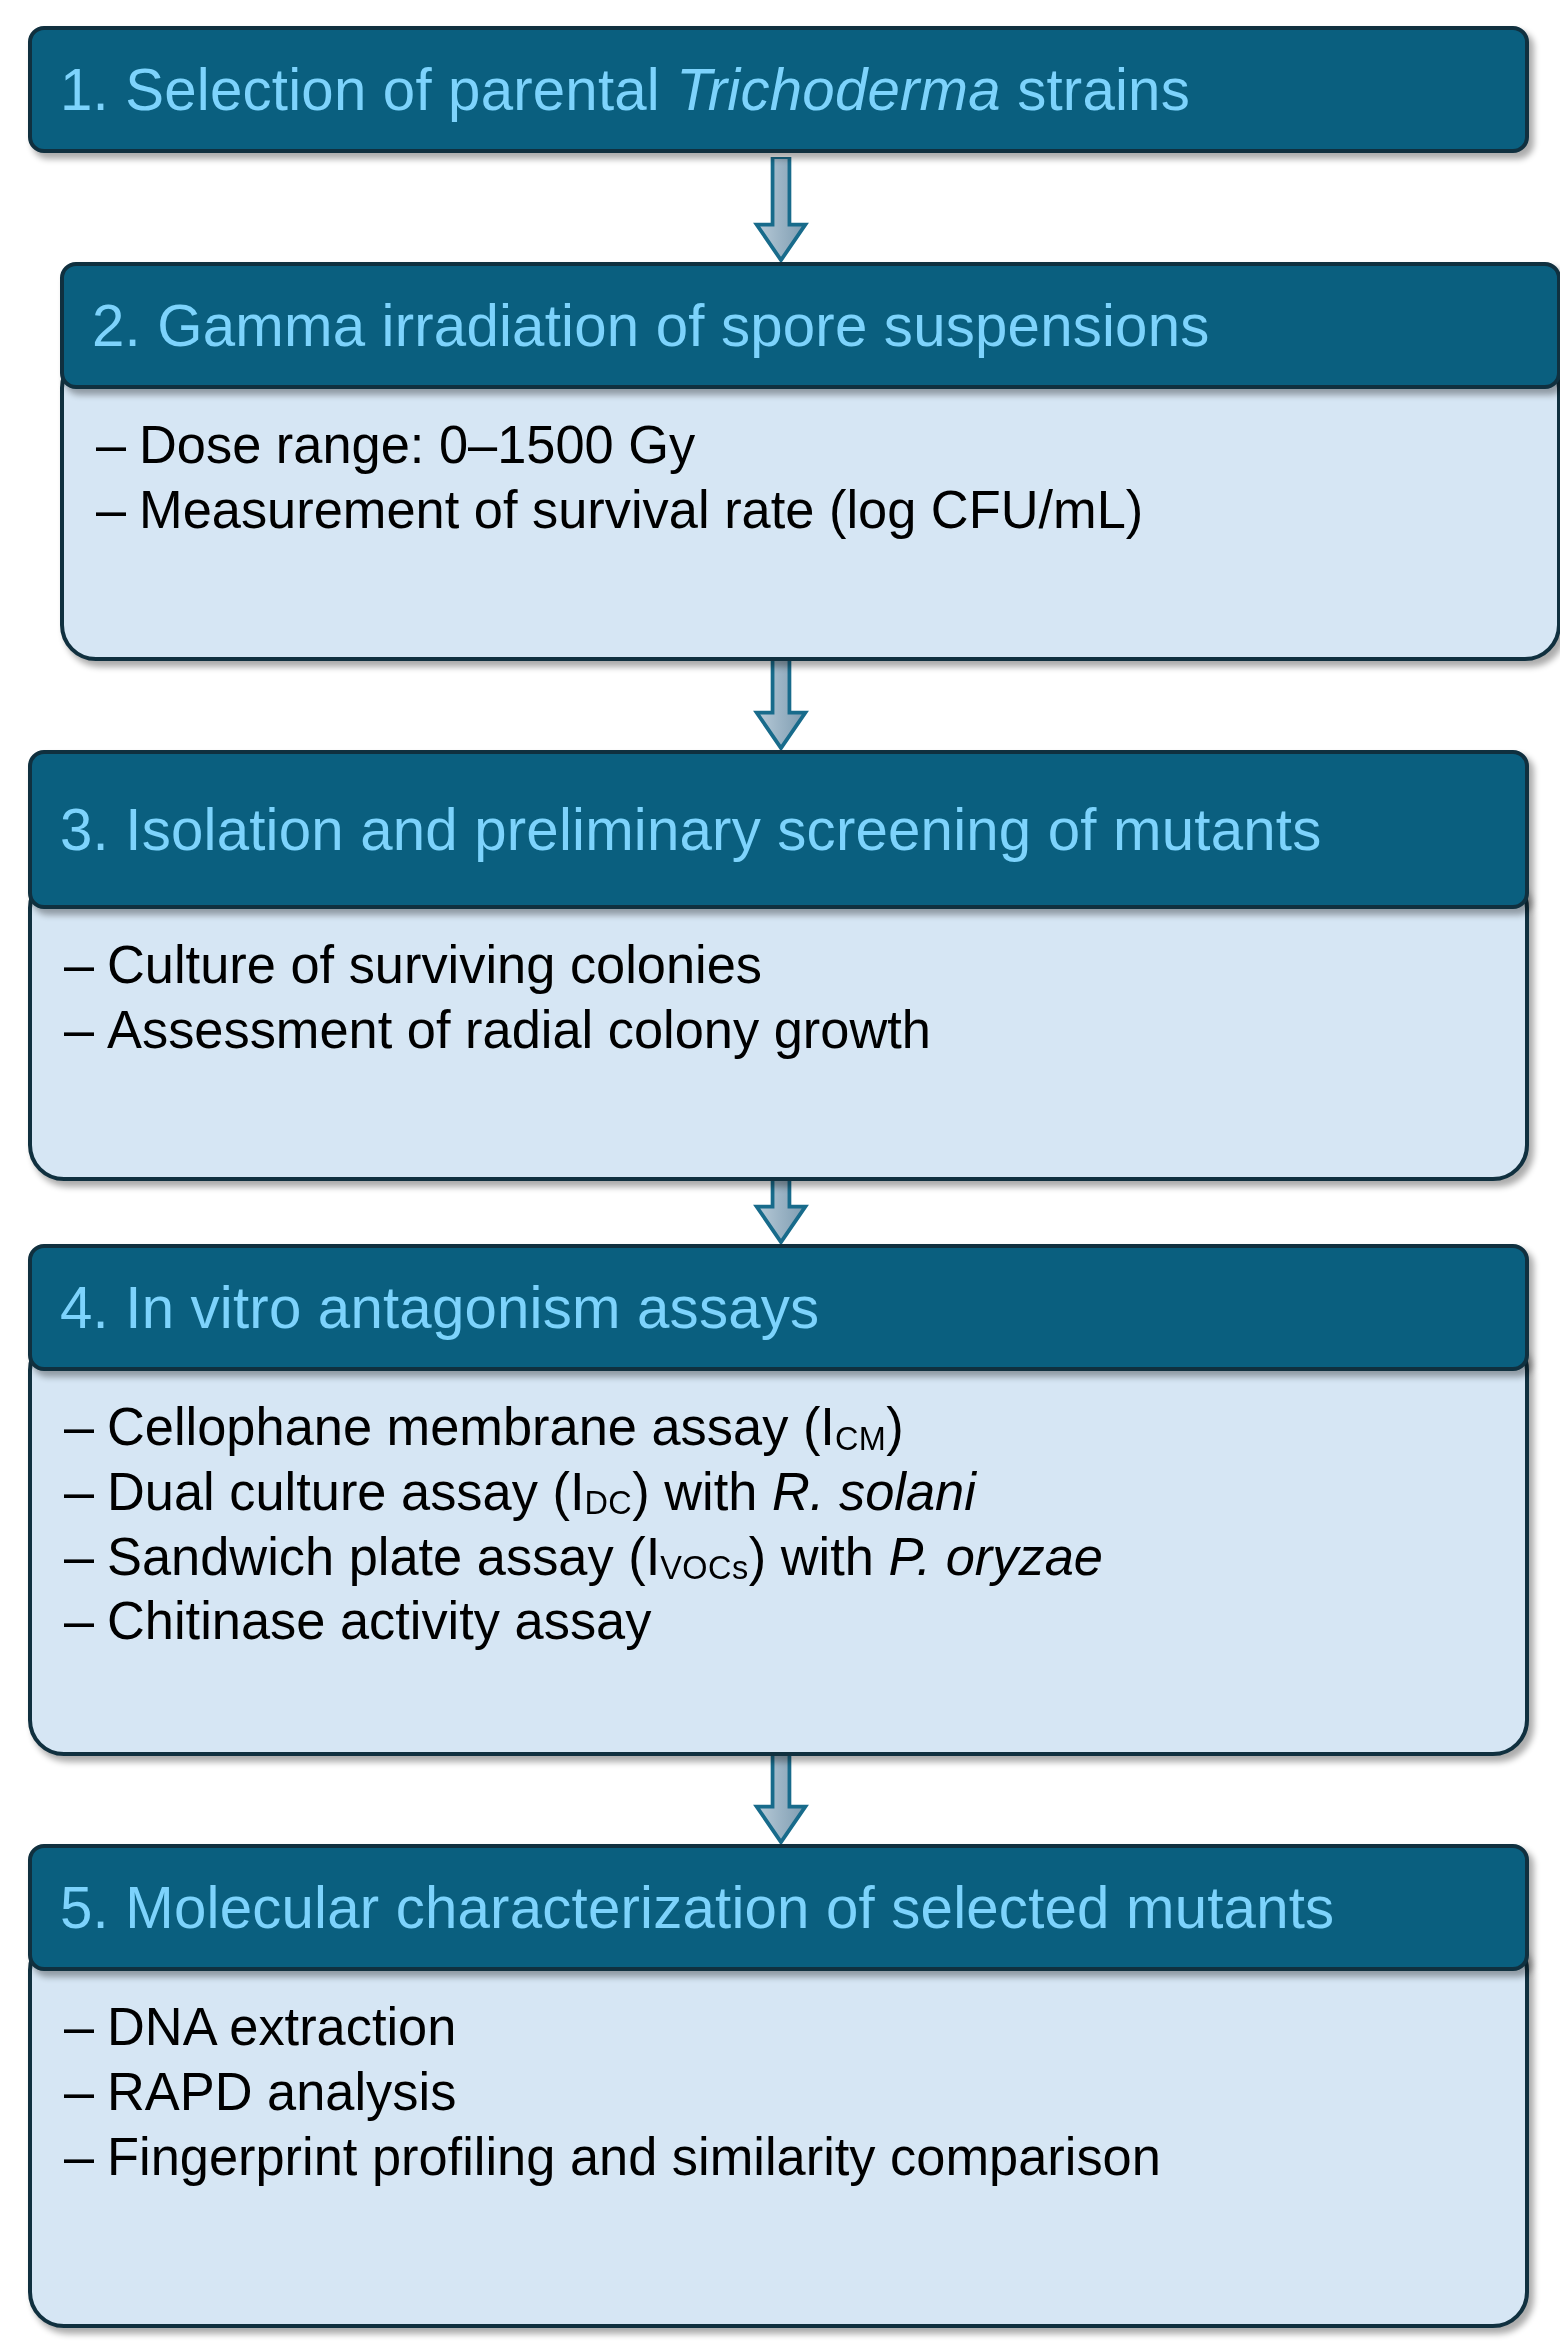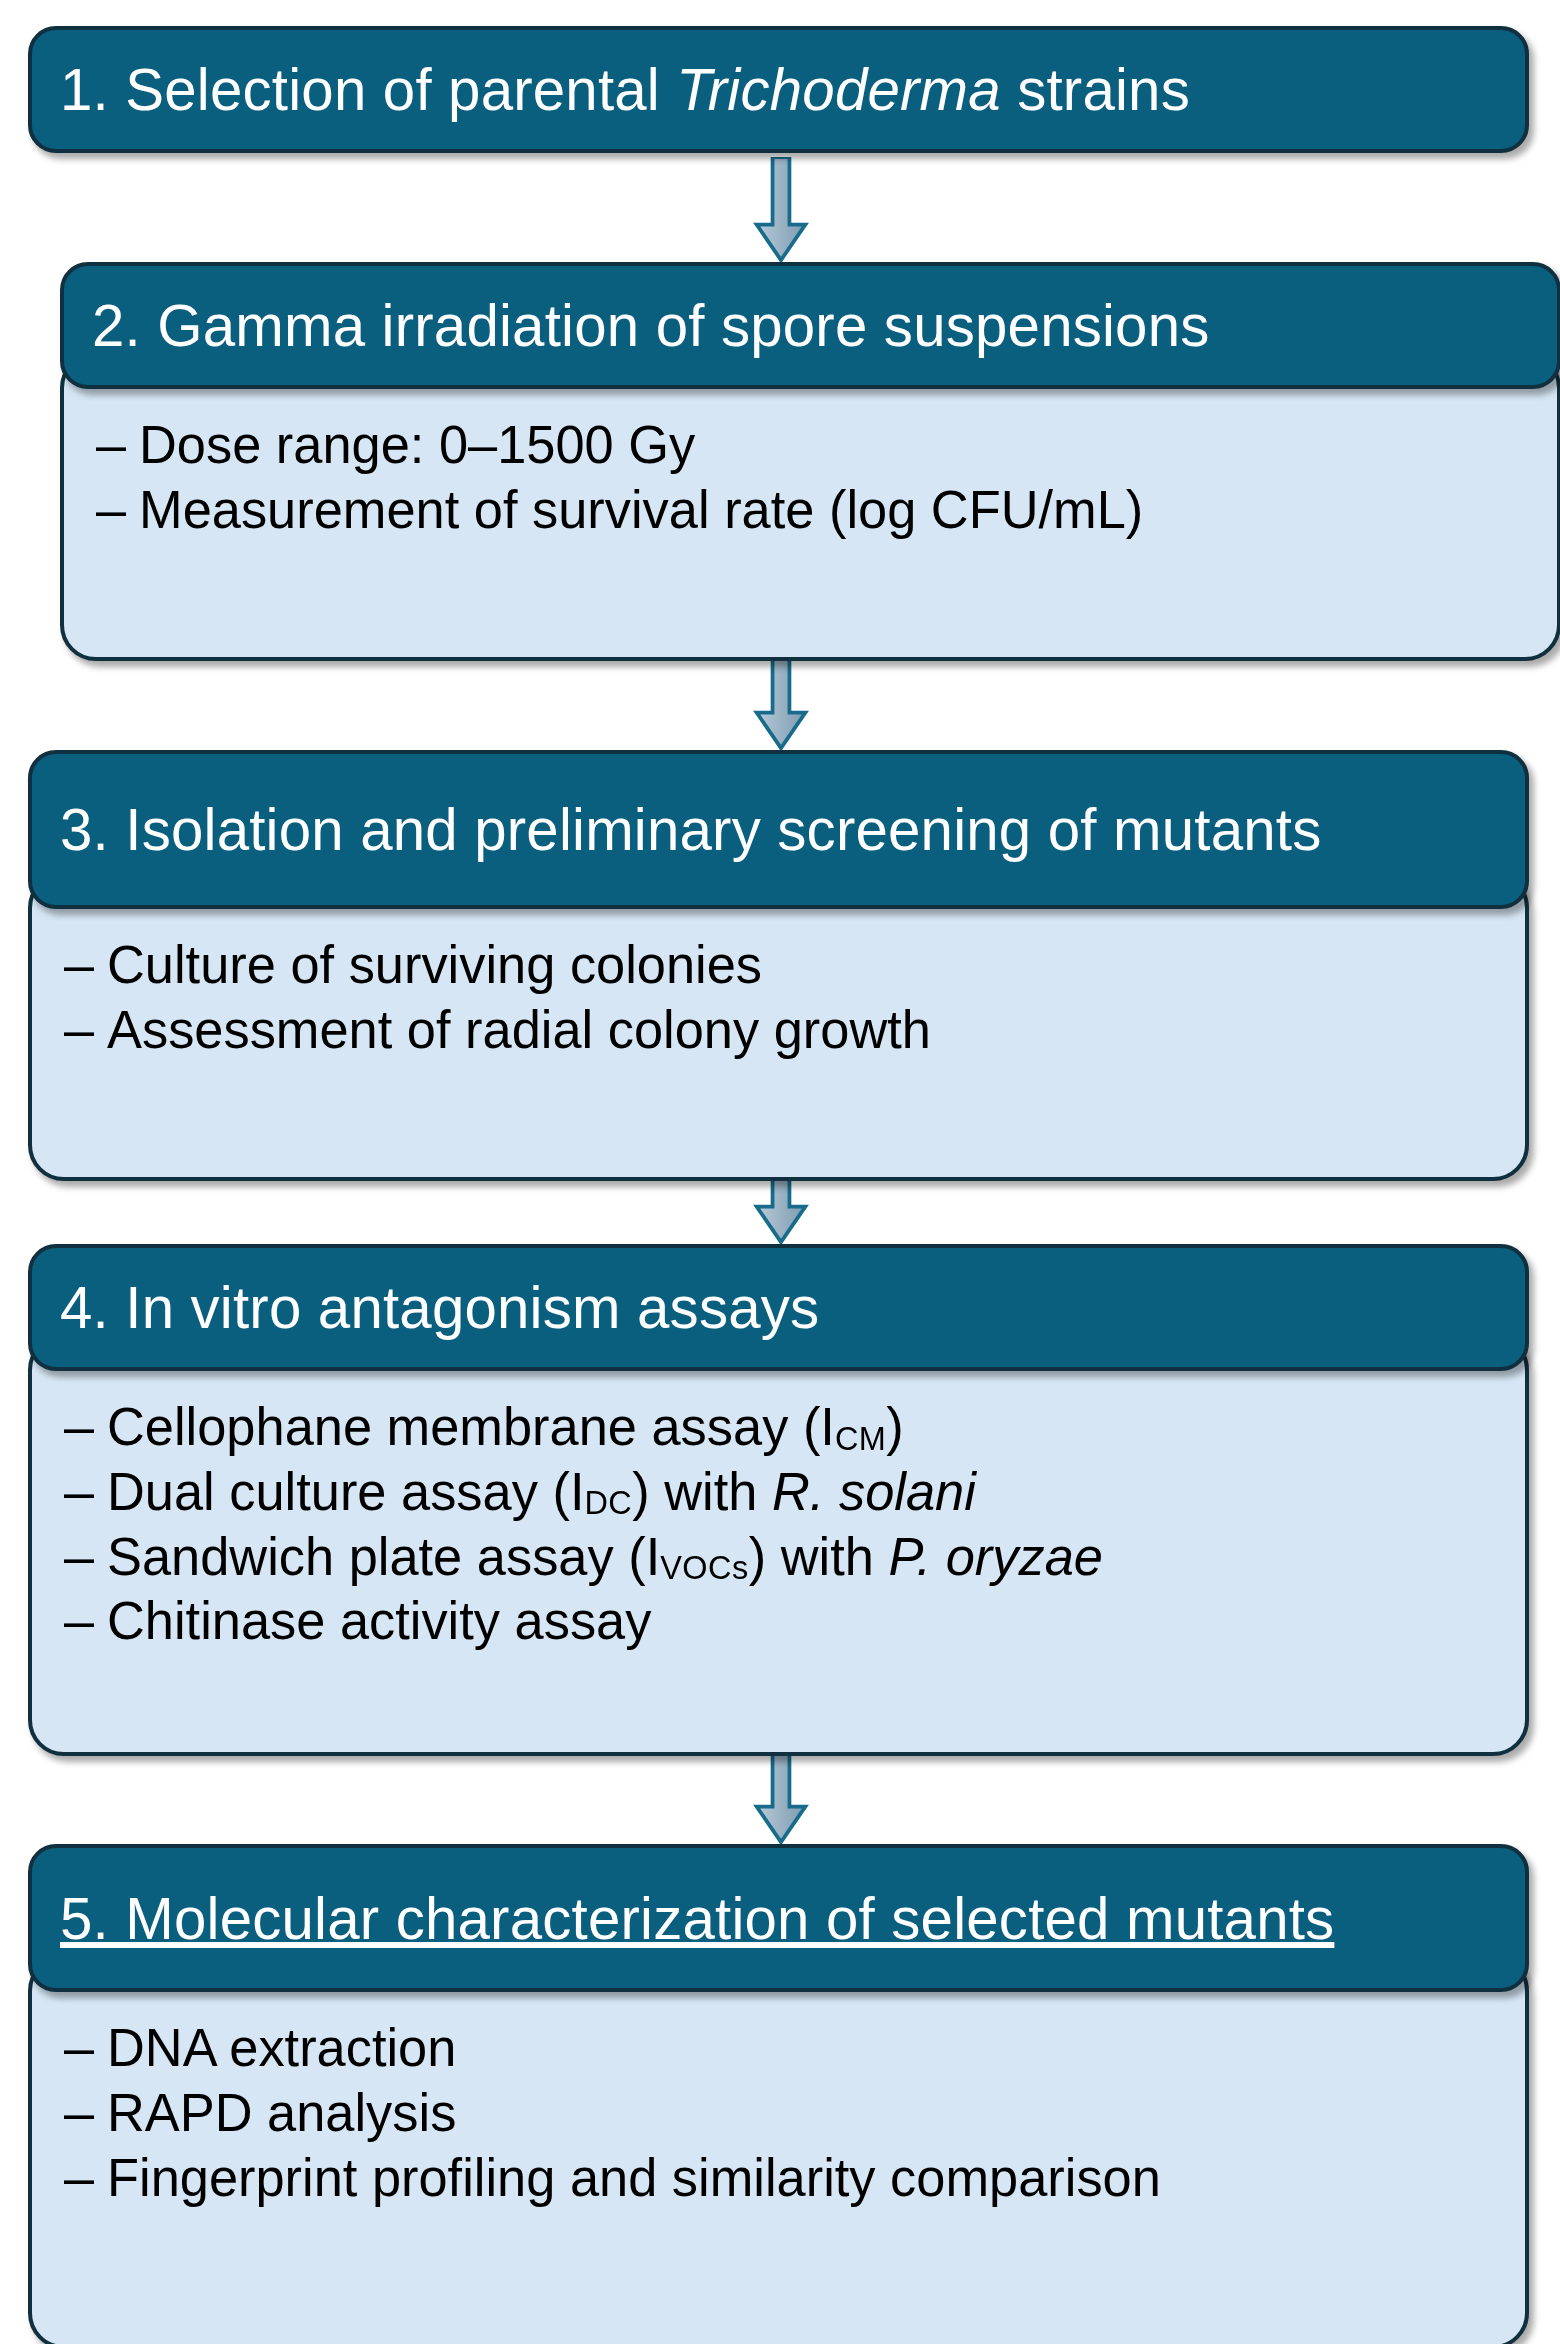--- a/index.html
+++ b/index.html
@@ -24,23 +24,23 @@
   .step {
     position: absolute;
     left: 28px;
     width: 1501px;
     box-sizing: border-box;
   }
 
   .step-header {
     background: #0a5f7f;
     border: 4.7px solid #10303f;
-    border-radius: 28px;
-    box-sizing: border-box;
-    color: #ffffff;
+    border-radius: 16px;
+    box-sizing: border-box;
+    color: #7dd3fc;
     display: flex;
     align-items: center;
     padding: 12px 28px;
     box-shadow: 4.7px 5.6px 6.6px rgba(0,0,0,0.33);
     position: relative;
     z-index: 2;
   }
 
   .step-header .step-title {
     font-size: 60px;
@@ -255,21 +255,21 @@
           <stop offset="0%" stop-color="#b9cbd8"></stop>
           <stop offset="45%" stop-color="#9db5c6"></stop>
           <stop offset="100%" stop-color="#7d9cb1"></stop>
         </linearGradient>
       </defs>
       <polygon points="39,0 57,0 57,72 74,72 48,110 22,72 39,72" fill="url(#ag4)" stroke="#186b8b" stroke-width="4" stroke-linejoin="miter"></polygon>
     </svg>
   </div>
 
   <div class="step has-body" id="step-5">
-    <div class="step-header" style="height:148px;text-decoration:underline;">
+    <div class="step-header" style="height:127px;">
       <div class="step-title">5. Molecular characterization of selected mutants</div>
     </div>
     <div class="step-body" style="min-height:394px;">
       <ul class="bullet-list">
         <li>
           <span class="bullet-dash">–</span>
           <span class="bullet-text">DNA extraction</span>
         </li>
         <li>
           <span class="bullet-dash">–</span>

